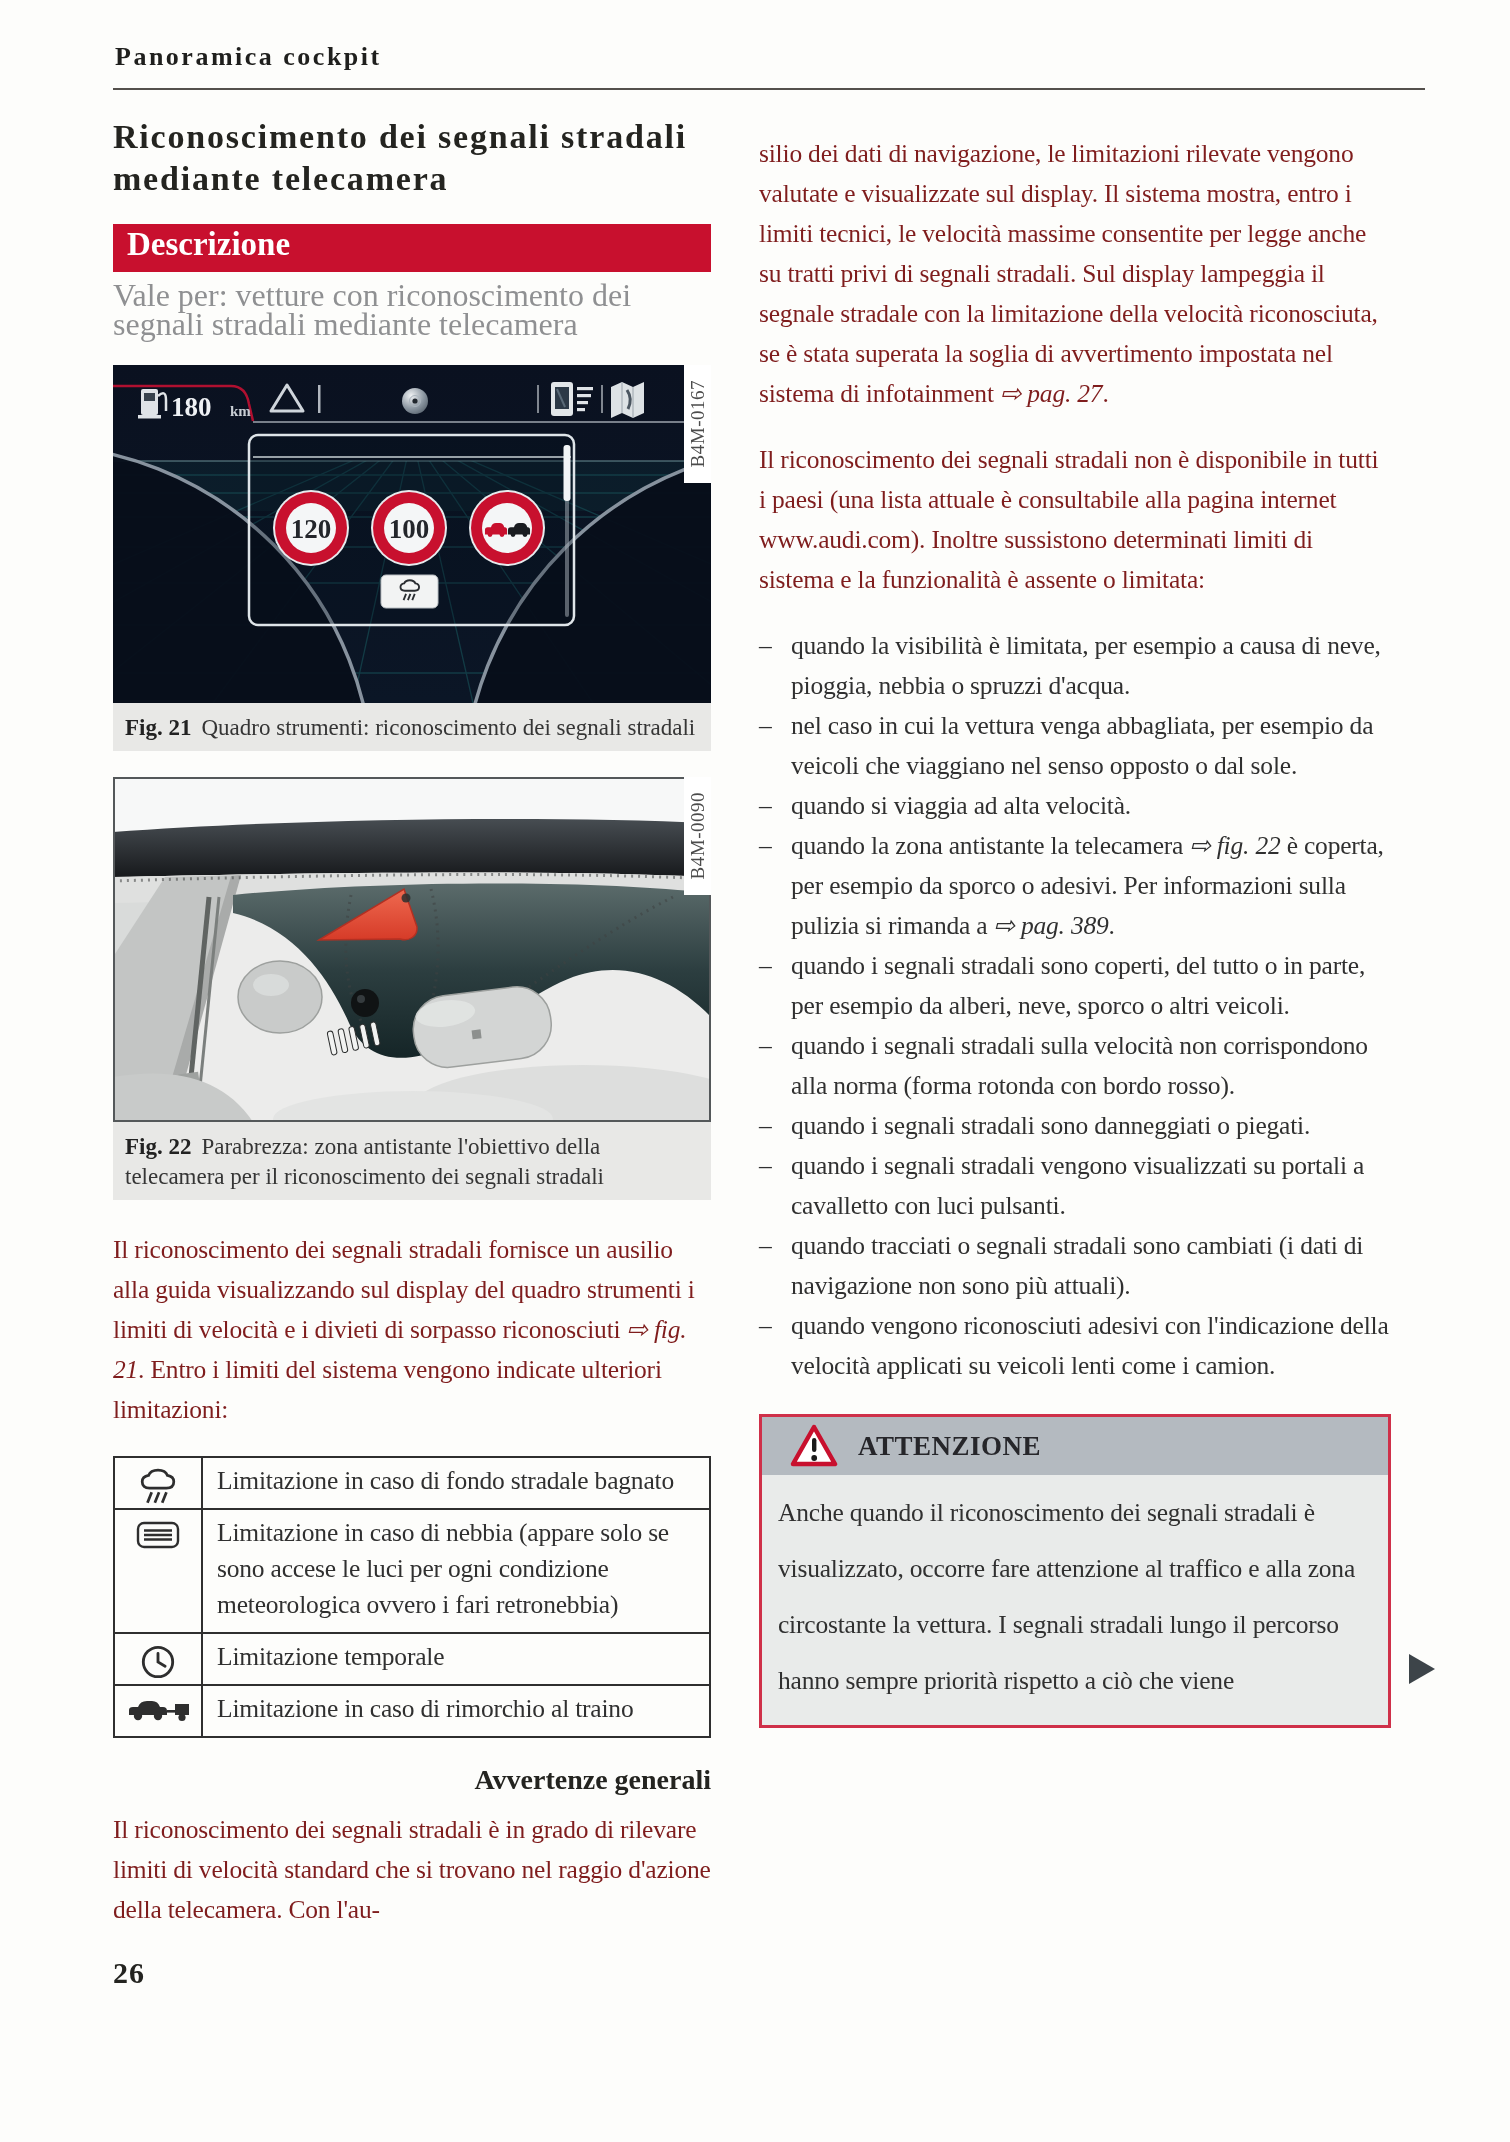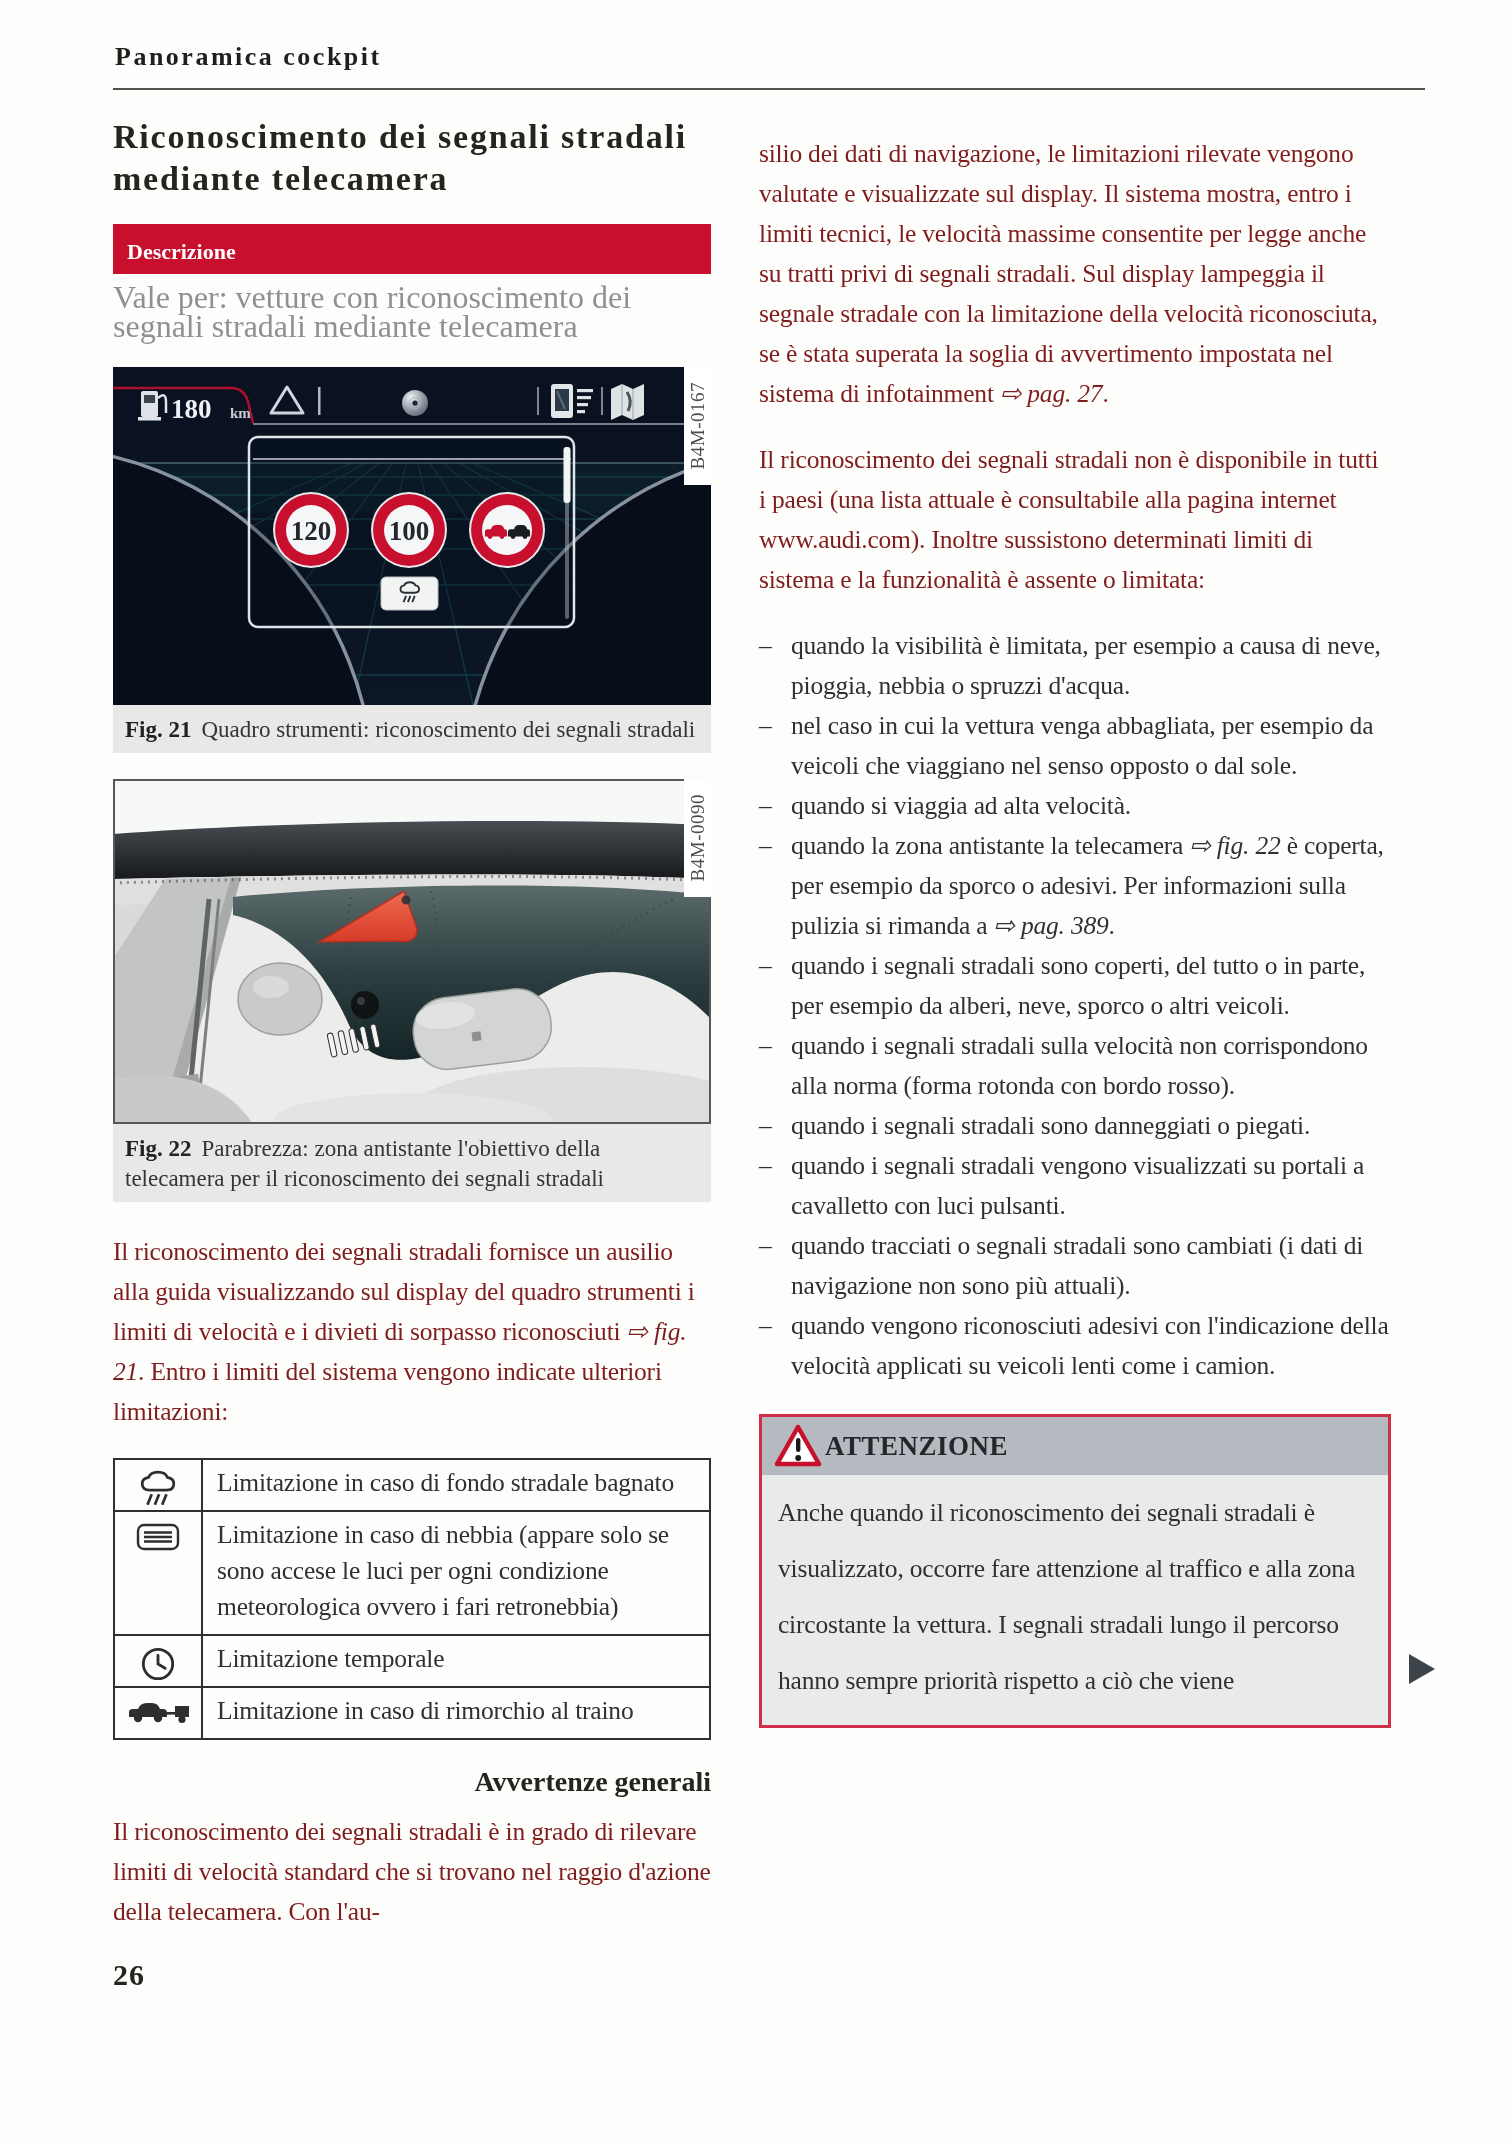--- a/index.html
+++ b/index.html
@@ -17,21 +17,21 @@
     overflow:hidden;
   }
   .content{position:absolute;left:113px;top:42px;width:1312px;}
   .kicker{font-size:26px;font-weight:bold;letter-spacing:2.5px;color:#1f1f1d;margin:0 0 16px 2px;}
   .rule{border:none;border-top:2px solid #54504c;margin:0;}
   .cols{display:flex;gap:48px;margin-top:16px;}
   .col-left{width:598px;flex:none;}
   .col-right{width:632px;flex:none;padding-top:28px;}
 
   .doc-title{font-size:34px;font-weight:bold;line-height:42px;letter-spacing:1.8px;color:#242420;margin:10px 0 16px 0;}
-  .section-tag{background:var(--accent-red);color:#fff;font-weight:bold;font-size:22px;padding:15px 14px 9px 14px;margin-bottom:9px;margin-top:24px;}
+  .section-tag{background:var(--accent-red);color:#fff;font-weight:bold;font-size:33px;padding:2px 14px 9px 14px;margin-bottom:9px;margin-top:24px;}
   .applies{font-size:32px;line-height:29px;color:#8f9092;margin-bottom:26px;}
 
   .fig-wrap{position:relative;font-size:0;}
   .fig-code{position:absolute;top:0;right:0;width:27px;height:118px;background:#ffffff;display:flex;align-items:center;justify-content:center;}
   .fig-code span{writing-mode:vertical-rl;transform:rotate(180deg);font-size:19px;color:#4c4c4c;letter-spacing:0.5px;white-space:nowrap;}
   .caption{background:var(--caption-bg);font-size:23px;line-height:30px;color:#353535;padding:10px 12px 8px 12px;}
   .caption b{margin-right:10px;color:#222;}
   .mb26{margin-bottom:26px;}
   .mb30{margin-bottom:30px;}
 
@@ -46,21 +46,21 @@
 
   .subhead{font-size:28px;font-weight:bold;color:#242420;margin:26px 0 14px 16px;text-align:right;}
   .page-num{font-size:30px;font-weight:bold;letter-spacing:1px;color:#242420;margin-top:22px;}
 
   .bullets{margin:4px 0 28px 0;}
   .bullet{position:relative;padding-left:32px;font-size:25.5px;line-height:40px;letter-spacing:-0.2px;color:#303030;}
   .bullet::before{content:"\2013";position:absolute;left:0;top:0;}
 
   .warning-wrap{position:relative;margin-top:28px;}
   .warning{border:3px solid #cf3049;}
-  .warn-head{background:var(--warning-header-bg);display:flex;align-items:center;gap:3px;padding:7px 12px;}
+  .warn-head{background:var(--warning-header-bg);display:flex;align-items:center;gap:20px;padding:7px 28px;}
   .warn-title{font-size:27px;font-weight:bold;letter-spacing:0.5px;color:#26262a;}
   .warn-body{background:var(--warning-body-bg);font-size:25.5px;line-height:56px;letter-spacing:-0.2px;color:#303030;padding:10px 16px 16px 16px;}
   .cont-arrow{position:absolute;right:-44px;bottom:44px;width:0;height:0;
     border-left:26px solid #3d4449;border-top:15px solid transparent;border-bottom:15px solid transparent;}
 </style>
 </head>
 <body>
 
 <div class="page">
   <div class="content">

